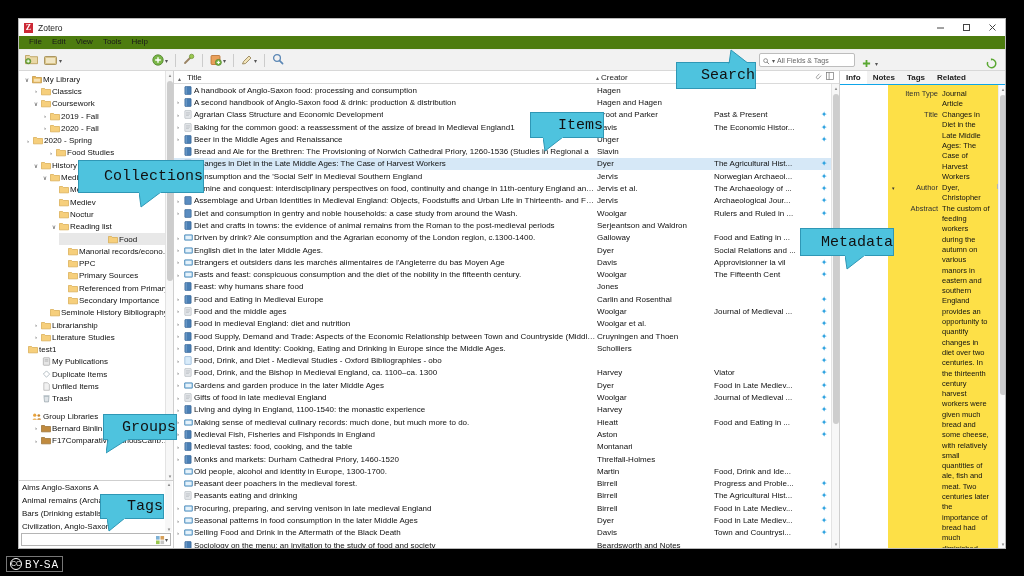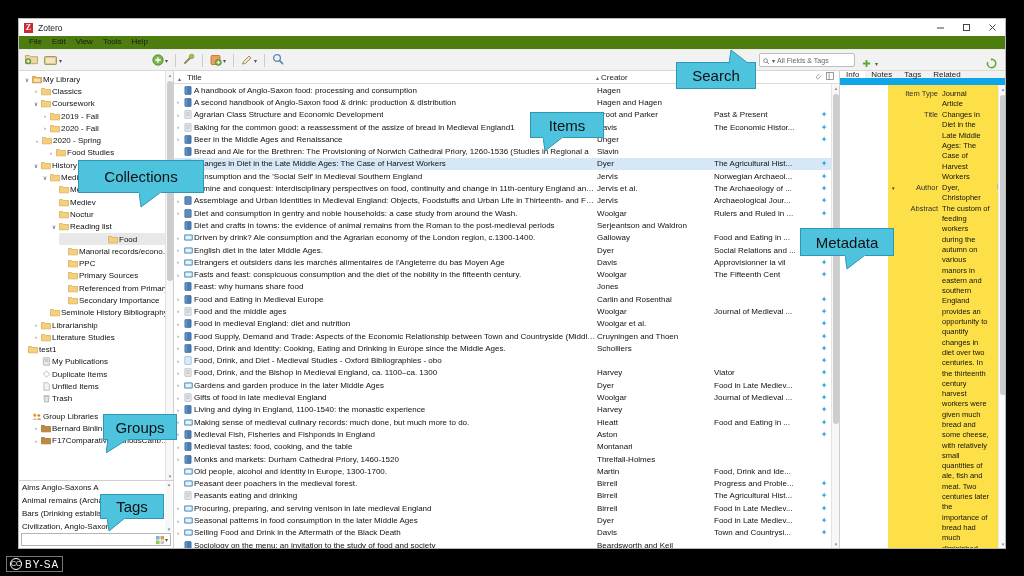--- a/index.html
+++ b/index.html
@@ -154,22 +154,23 @@
   .i-pub { width: 95px; flex: 0 0 95px; overflow: hidden; text-overflow: ellipsis; }
   .i-att { width: 30px; flex: 0 0 30px; text-align: center; }
   .dot { color: #2fa3e0; font-size: 8px; }
   
   .rightpane {
     width: 165px; flex: 0 0 165px; background: #fff;
     display: flex; flex-direction: column; min-height: 0;
   }
   .tabs {
     display: flex; height: 14px; flex: 0 0 14px;
-    background: #f2f2f2; border-bottom: 7px solid #0ea5e9;
+    background: #f2f2f2; border-bottom: 1px solid #0ea5e9;
     align-items: stretch;
+    font-weight: bold;
   }
   .tab {
     font-size: 8px; color: #222; padding: 0 6px;
     display: flex; align-items: center;
   }
   .tab.active { background: #fff; border-bottom: 1px solid #fff; }
   .meta {
     flex: 1 1 auto; overflow: hidden; position: relative;
     padding: 4px 0 0 0; background: #fde047; margin-left: 48px;
   }
@@ -184,22 +185,22 @@
   .authicons { display:flex; align-items:center; gap:3px; margin-left:4px;}
   .rndbtn { width:7px; height:7px; border-radius:50%; border:1px solid #9a9a9a; color:#777; font-size:5px; line-height:5px; text-align:center;}
   .pillbtn { width:12px; height:5px; border:1px solid #b5b5b5; background:#f4f4f4;}
   
   .callout {
     position: absolute;
     background: #4ec3de;
     border: 1px solid #2f97b5;
     color: #111;
     font-size: 15px;
-    display: flex; align-items: center; justify-content: center;
-    font-family: Liberation Sans, sans-serif;
+    display: flex; align-items: center; justify-content: flex-end;
+    font-family: Liberation Mono, monospace;
     z-index: 40;
   }
   
   .ccbadge {
     position: absolute; left: 6px; bottom: 4px;
     height: 16px; background: #000; border: 1px solid #777;
     display: flex; align-items: center; padding: 0 3px; gap: 3px;
     z-index: 50;
   }
   .cccircle {
@@ -374,21 +375,21 @@
             </div>
             <div class="row" style="padding-left: 22px;">
               <span class="tw">›</span>
               <span class="ic">
                 <svg width="10" height="9" viewBox="0 0 11 9">
                   <path d="M0.5 1.2 h3.4 l1 1.1 h5.6 v5.9 h-10 z" fill="#f6cf7c" stroke="#d3a23f" stroke-width="0.7"></path>
                 </svg>
               </span>
               <span class="lbl">2020 - Fall</span>
             </div>
-            <div class="row" style="padding-left: 14px;">
+            <div class="row" style="padding-left: 5px;">
               <span class="tw">›</span>
               <span class="ic">
                 <svg width="10" height="9" viewBox="0 0 11 9">
                   <path d="M0.5 1.2 h3.4 l1 1.1 h5.6 v5.9 h-10 z" fill="#f6cf7c" stroke="#d3a23f" stroke-width="0.7"></path>
                 </svg>
               </span>
               <span class="lbl">2020 - Spring</span>
             </div>
             <div class="row" style="padding-left: 28px;">
               <span class="tw">›</span>
@@ -1267,21 +1268,21 @@
               <div class="i-title">
                 <span class="tw"></span>
                 <span class="ic">
                   <svg width="8" height="9" viewBox="0 0 9 10">
                     <rect x="1" y="0.6" width="7" height="8.8" rx="0.5" fill="#4a7fb5" stroke="#2f5c8c" stroke-width="0.7"></rect>
                     <rect x="1.9" y="0.6" width="1" height="8.8" fill="#7fa8cf"></rect>
                   </svg>
                 </span>
                 <span class="lbl">Sociology on the menu: an invitation to the study of food and society</span>
               </div>
-              <div class="i-creator">Beardsworth and Keil</div>
+              <div class="i-creator">Beardsworth and Notes</div>
               <div class="i-pub"></div>
               <div class="i-att"></div>
             </div>
           <div class="scrollbar-v" style="right:0;">
             <div class="sb-arrow" style="top:1px;">▴</div>
             <div class="sb-thumb" style="top:10px; height:330px;"></div>
             <div class="sb-arrow" style="bottom:1px;">▾</div>
           </div>
         </div>
       </div>

